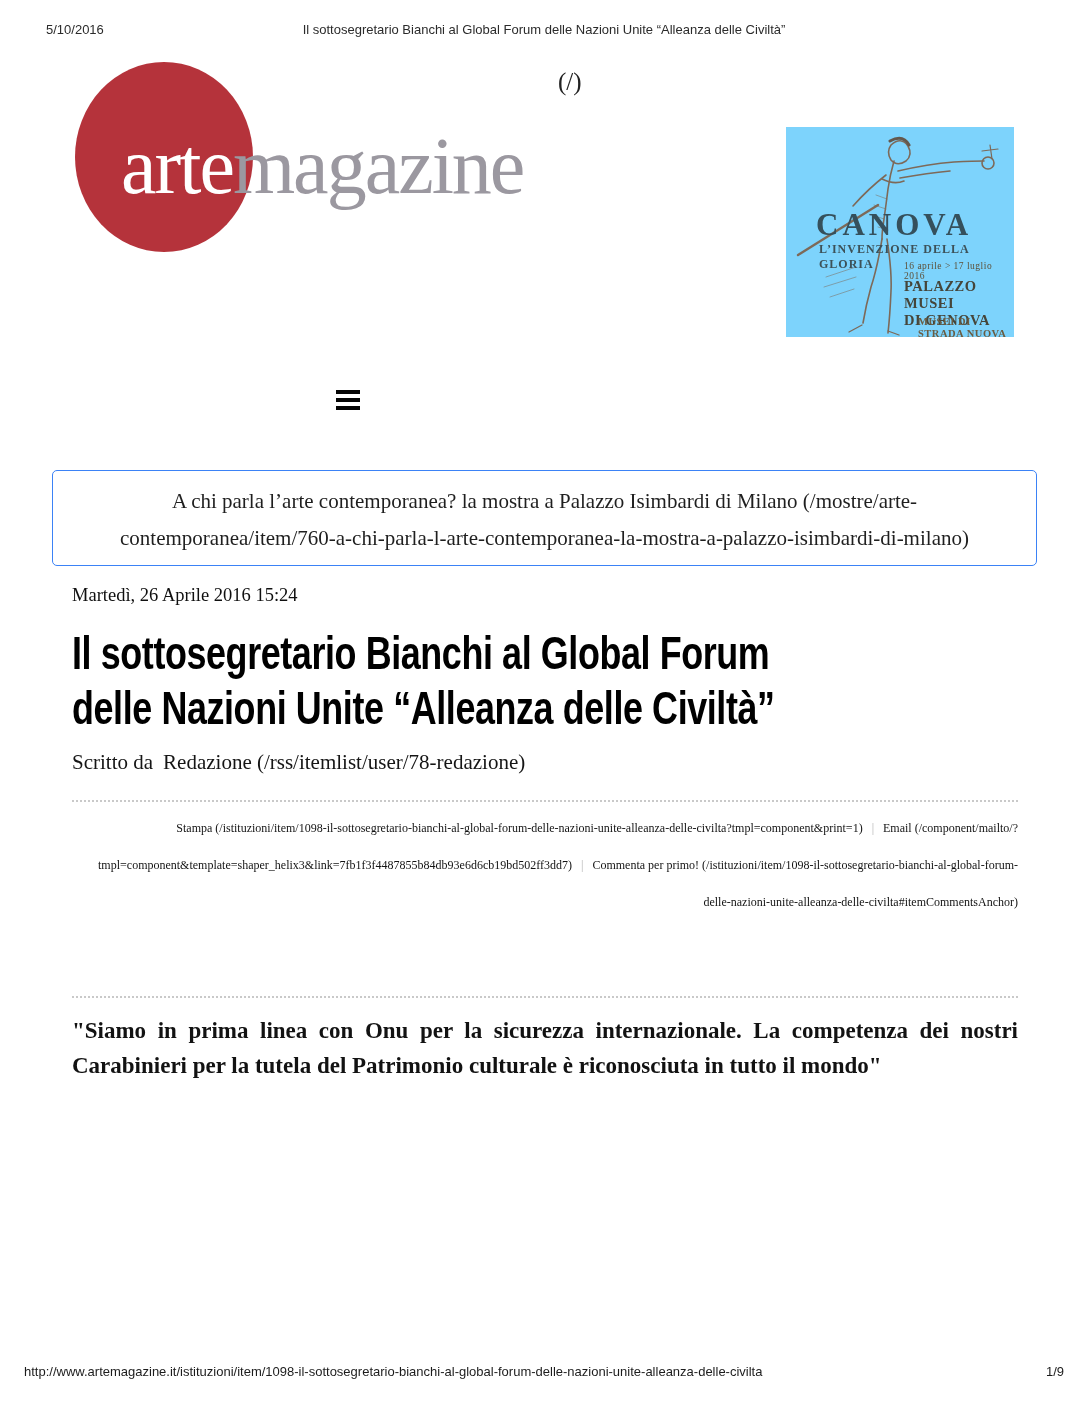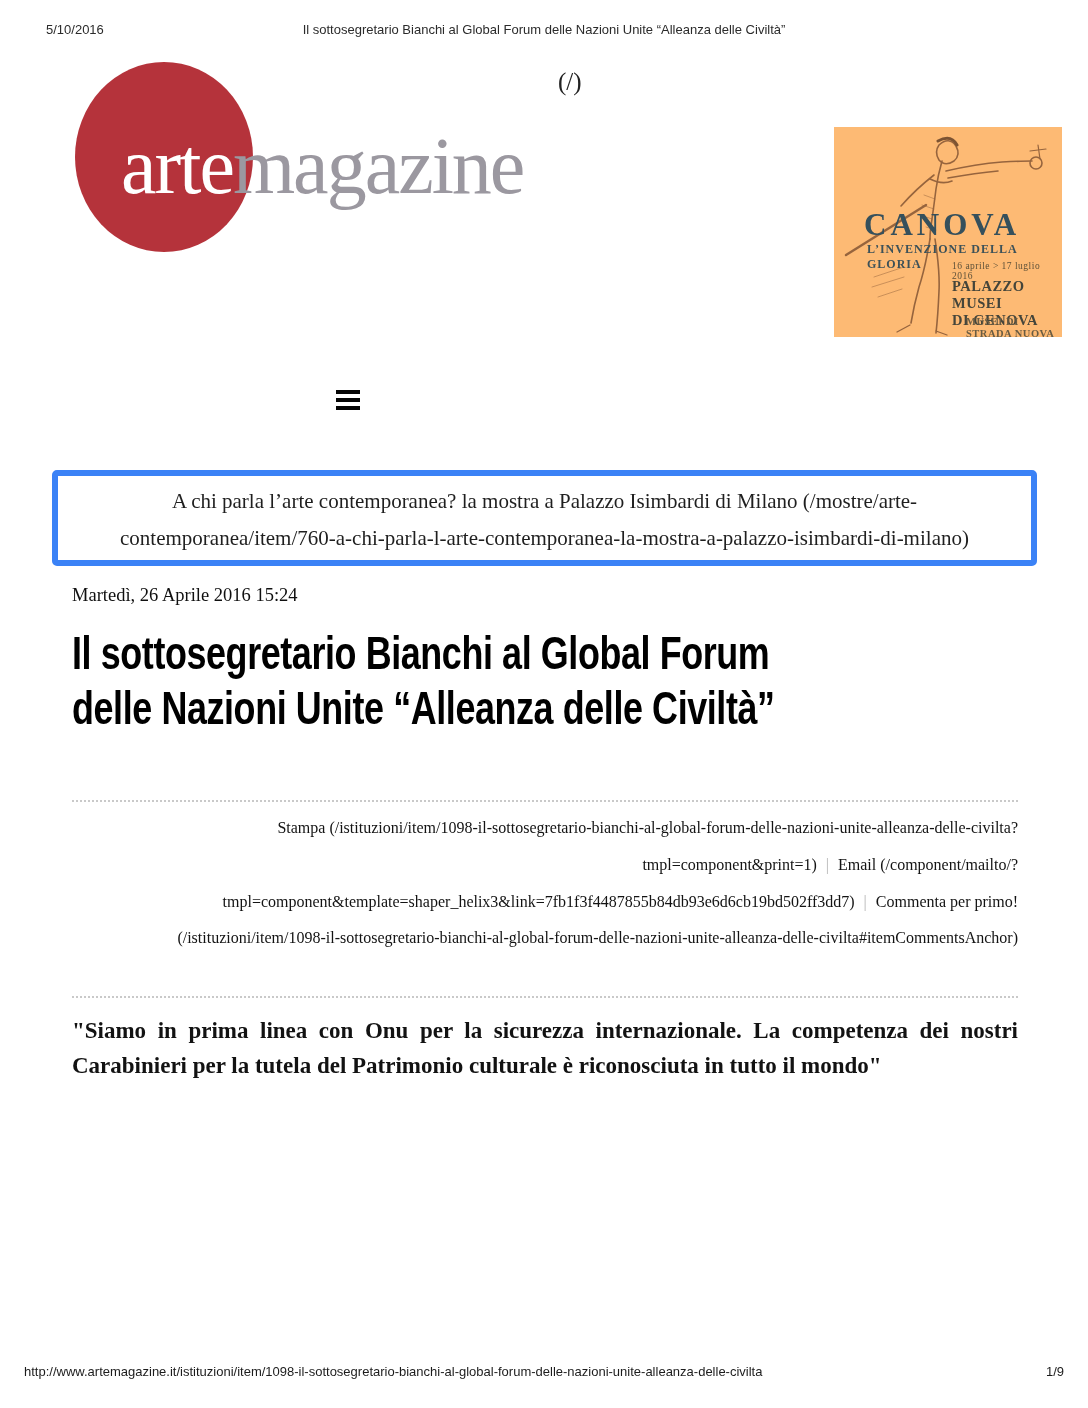--- a/index.html
+++ b/index.html
@@ -16,49 +16,49 @@
 
   
   .logo { position:absolute; left:75px; top:60px; width:500px; height:195px; cursor:pointer; }
   .logo-circle { position:absolute; left:0; top:2px; width:178px; height:190px; border-radius:50%; background:#b5333b; }
   .wordmark { position:absolute; left:46px; top:66px; font-family:"Liberation Serif",serif; font-size:80px; letter-spacing:-2px; line-height:1; white-space:nowrap; }
   .wordmark .arte { color:#ffffff; }
   .wordmark .magazine { color:#9b98a0; }
   .home-link { position:absolute; left:558px; top:68px; font-size:25px; color:#222; cursor:pointer; }
 
   
-  .ad { position:absolute; left:786px; top:127px; width:228px; height:210px; background:#fdba74; overflow:hidden; cursor:pointer;margin-left:48px; }
+  .ad { position:absolute; left:786px; top:127px; width:228px; height:210px; background:#7dd3fc; overflow:hidden; cursor:pointer; }
   .ad svg { position:absolute; left:0; top:0; }
   .ad-title { position:absolute; left:30px; top:80px; width:190px; font-size:31px; letter-spacing:4px; font-weight:bold; color:#35505c; font-family:"Liberation Serif",serif; }
   .ad-sub { position:absolute; left:33px; top:115px; font-size:12px; letter-spacing:1px; font-weight:bold; color:#3c5158; }
   .ad-dates { position:absolute; left:118px; top:134px; font-size:9.5px; color:#5d5038; letter-spacing:0.5px; }
   .ad-venue { position:absolute; left:118px; top:151px; font-size:14.5px; line-height:17px; font-weight:bold; color:#45453a; letter-spacing:0.5px; }
   .ad-museum { position:absolute; left:132px; top:189px; font-size:10.5px; line-height:12px; font-weight:bold; color:#6a5c42; letter-spacing:0.5px; }
 
   
   .menu-btn { position:absolute; left:336px; top:388px; width:26px; height:24px; cursor:pointer; }
   .menu-btn .bar { position:absolute; left:0; width:24px; height:4px; background:#050505; }
   .menu-btn .b1 { top:2px; } .menu-btn .b2 { top:10px; } .menu-btn .b3 { top:18px; }
 
   
-  .newsflash { position:absolute; left:52px; top:470px; width:985px; height:96px; border:6px solid #3b82f6; border-radius:5px; background:#fff;
+  .newsflash { position:absolute; left:52px; top:470px; width:985px; height:96px; border:1px solid #3b82f6; border-radius:5px; background:#fff;
     display:flex; align-items:center; justify-content:center; padding:4px 40px 0; }
   .newsflash-link { font-size:21px; line-height:37px; color:#1f1f1f; text-align:center; overflow-wrap:break-word; width:100%; cursor:pointer; }
 
   
   .art-date { position:absolute; left:72px; top:585px; font-size:18.5px; color:#101010; }
   .art-title { position:absolute; left:72px; top:626px; font-family:"Liberation Sans",sans-serif; font-weight:700; font-size:46px; line-height:55px; letter-spacing:-0.5px; color:#000; transform:scaleX(0.78); transform-origin:0 0; white-space:nowrap; }
   .art-title span { display:block; }
   .byline { position:absolute; left:72px; top:750px; font-size:21px; color:#151515; }
   .byline .lnk { margin-left:10px; cursor:pointer; }
 
   .dotted1 { position:absolute; left:72px; top:800px; width:946px; border-top:2px dotted #c9c9c9; }
   .dotted2 { position:absolute; left:72px; top:996px; width:946px; border-top:2px dotted #c9c9c9; }
 
-  .actions { position:absolute; left:72px; top:810px; width:946px; text-align:right; font-size:16px; line-height:36.8px; color:#131313; overflow-wrap:break-word; word-break:break-word; }
+  .actions { position:absolute; left:72px; top:810px; width:946px; text-align:right; font-size:12px; line-height:36.8px; color:#131313; overflow-wrap:break-word; word-break:break-word; }
   .actions .sep { color:#b5b5b5; padding:0 9px; }
   .actions .alink { cursor:pointer; }
 
   .quote { position:absolute; left:72px; top:1013px; width:946px; font-size:23px; font-weight:bold; line-height:35px; color:#121212; text-align:justify; }
 </style>
 </head>
 <body>
 
 <div class="page">
 
@@ -116,20 +116,23 @@
     <div class="newsflash-link">A chi parla l’arte contemporanea? la mostra a Palazzo Isimbardi di Milano (/mostre/arte-contemporanea/item/760-a-chi-parla-l-arte-contemporanea-la-mostra-a-palazzo-isimbardi-di-milano)</div>
   </div>
 
   <div class="art-date">Martedì, 26 Aprile 2016 15:24</div>
 
   <h1 class="art-title">
     <span>Il sottosegretario Bianchi al Global Forum</span>
     <span>delle Nazioni Unite “Alleanza delle Civiltà”</span>
   </h1>
 
+  <div class="byline">
+    <span>Scritto da</span><span class="lnk">Redazione (/rss/itemlist/user/78-redazione)</span>
+  </div>
 
   <div class="dotted1"></div>
 
   <div class="actions"><span class="alink">Stampa (/istituzioni/item/1098-il-sottosegretario-bianchi-al-global-forum-delle-nazioni-unite-alleanza-delle-civilta?tmpl=component&amp;print=1)</span><span class="sep">|</span><span class="alink">Email (/component/mailto/?tmpl=component&amp;template=shaper_helix3&amp;link=7fb1f3f4487855b84db93e6d6cb19bd502ff3dd7)</span><span class="sep">|</span><span class="alink">Commenta per primo! (/istituzioni/item/1098-il-sottosegretario-bianchi-al-global-forum-delle-nazioni-unite-alleanza-delle-civilta#itemCommentsAnchor)</span></div>
 
   <div class="dotted2"></div>
 
   <div class="quote">"Siamo in prima linea con Onu per la sicurezza internazionale. La competenza dei nostri Carabinieri per la tutela del Patrimonio culturale è riconosciuta in tutto il mondo"</div>
 
   <div class="pf-url">http://www.artemagazine.it/istituzioni/item/1098-il-sottosegretario-bianchi-al-global-forum-delle-nazioni-unite-alleanza-delle-civilta</div>

